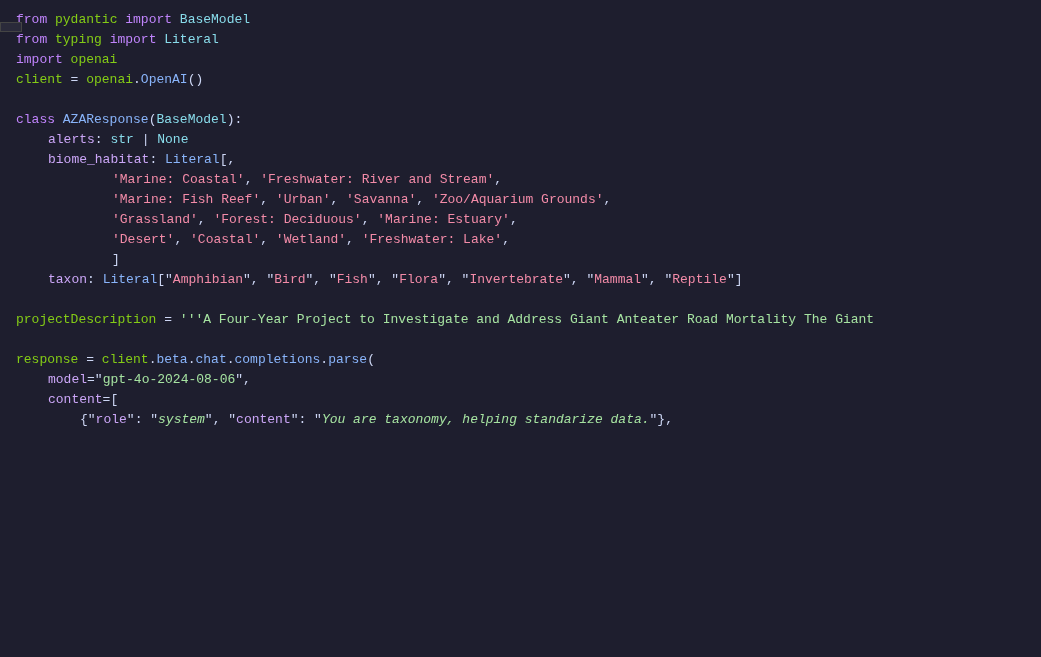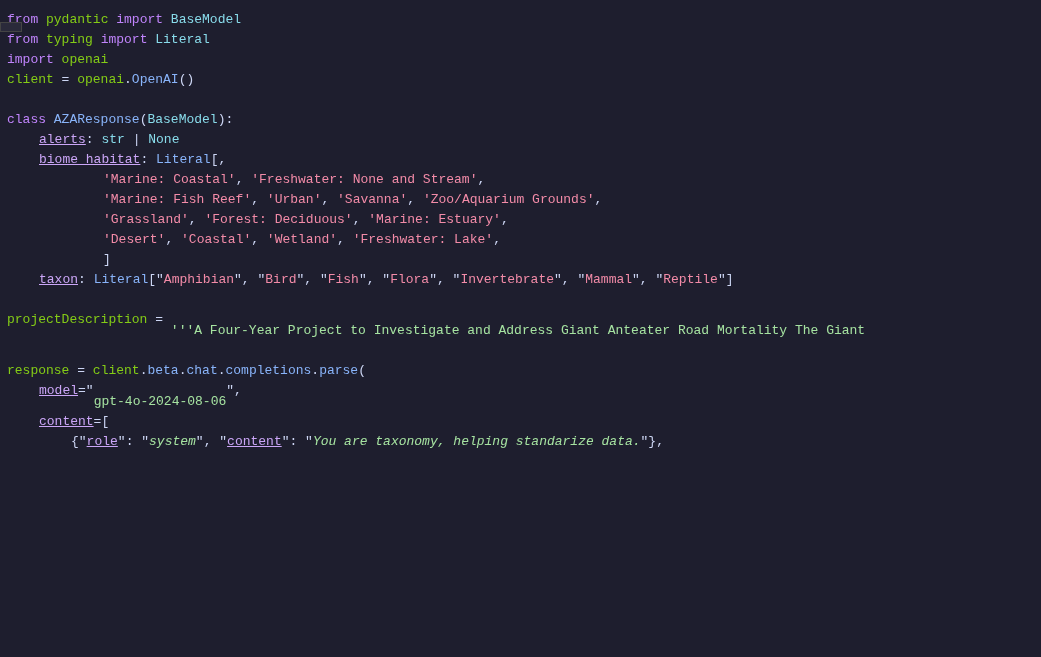--- a/index.html
+++ b/index.html
@@ -22,44 +22,44 @@
       color: #cdd6f4;
       padding: 4px 10px;
       font-size: 12px;
       font-family: sans-serif;
       z-index: 10;
       border: 1px solid #444;
       white-space: nowrap;
     }
 
     .code-area {
-      padding: 10px 0 10px 7px;
+      padding: 10px 0 10px 16px;
       position: relative;
       top: 0;
     }
 
     .code-line {
       display: flex;
       align-items: flex-start;
       min-height: 20px;
       padding: 0 16px 0 0;
       line-height: 20px;
       white-space: pre;
     }
 
     
     .kw { color: #c084fc; } 
     .fn { color: #89b4fa; } 
-    .str { color: #a6e3a1; margin-top: 11px; } 
+    .str { color: #a6e3a1; } 
     .str-red { color: #f38ba8; } 
     .op { color: #cdd6f4; } 
     .var { color: #84cc16; } 
     .cls { color: #89dceb; } 
     .lit { color: #89b4fa; } 
-    .attr { color: #cba6f7; text-decoration: underline; } 
+    .attr { color: #cba6f7; } 
     .val-str { color: #a6e3a1; font-style: italic; }
   </style>
 </head>
 <body>
 
 <div style="position: relative;">
   <div class="tooltip">
     <span></span>
   </div>
 </div>
@@ -93,21 +93,21 @@
     <span class="attr">alerts</span><span class="op">: </span><span class="cls">str</span><span class="op"> | </span><span class="cls">None</span>
   </div>
 
   <div class="code-line">
     <span style="display:inline-block;width:32px"></span>
     <span class="attr">biome_habitat</span><span class="op">: </span><span class="lit">Literal</span><span class="op">[</span><span class="op">,</span>
   </div>
 
   <div class="code-line">
     <span style="display:inline-block;width:96px"></span>
-    <span class="str-red">'Marine: Coastal'</span><span class="op">, </span><span class="str-red">'Freshwater: None and Stream'</span><span class="op">,</span>
+    <span class="str-red">'Marine: Coastal'</span><span class="op">, </span><span class="str-red">'Freshwater: River and Stream'</span><span class="op">,</span>
   </div>
 
   <div class="code-line">
     <span style="display:inline-block;width:96px"></span>
     <span class="str-red">'Marine: Fish Reef'</span><span class="op">, </span><span class="str-red">'Urban'</span><span class="op">, </span><span class="str-red">'Savanna'</span><span class="op">, </span><span class="str-red">'Zoo/Aquarium Grounds'</span><span class="op">,</span>
   </div>
 
   <div class="code-line">
     <span style="display:inline-block;width:96px"></span>
     <span class="str-red">'Grassland'</span><span class="op">, </span><span class="str-red">'Forest: Deciduous'</span><span class="op">, </span><span class="str-red">'Marine: Estuary'</span><span class="op">,</span>

